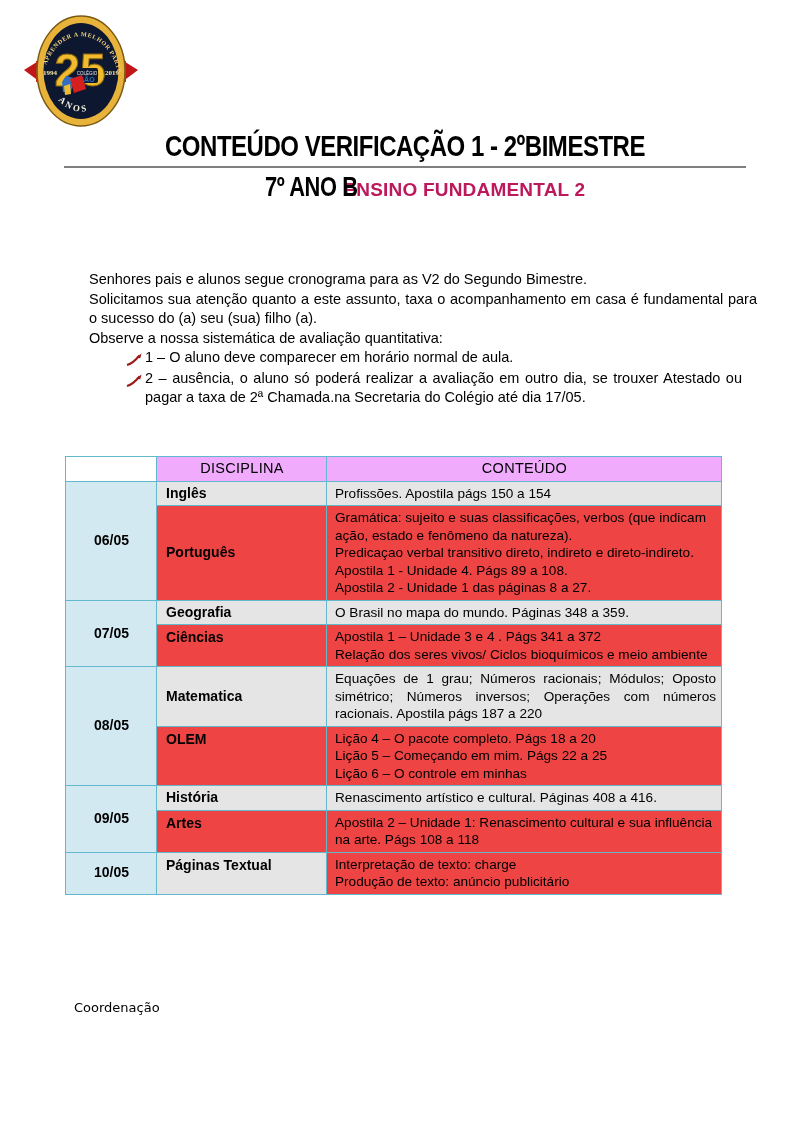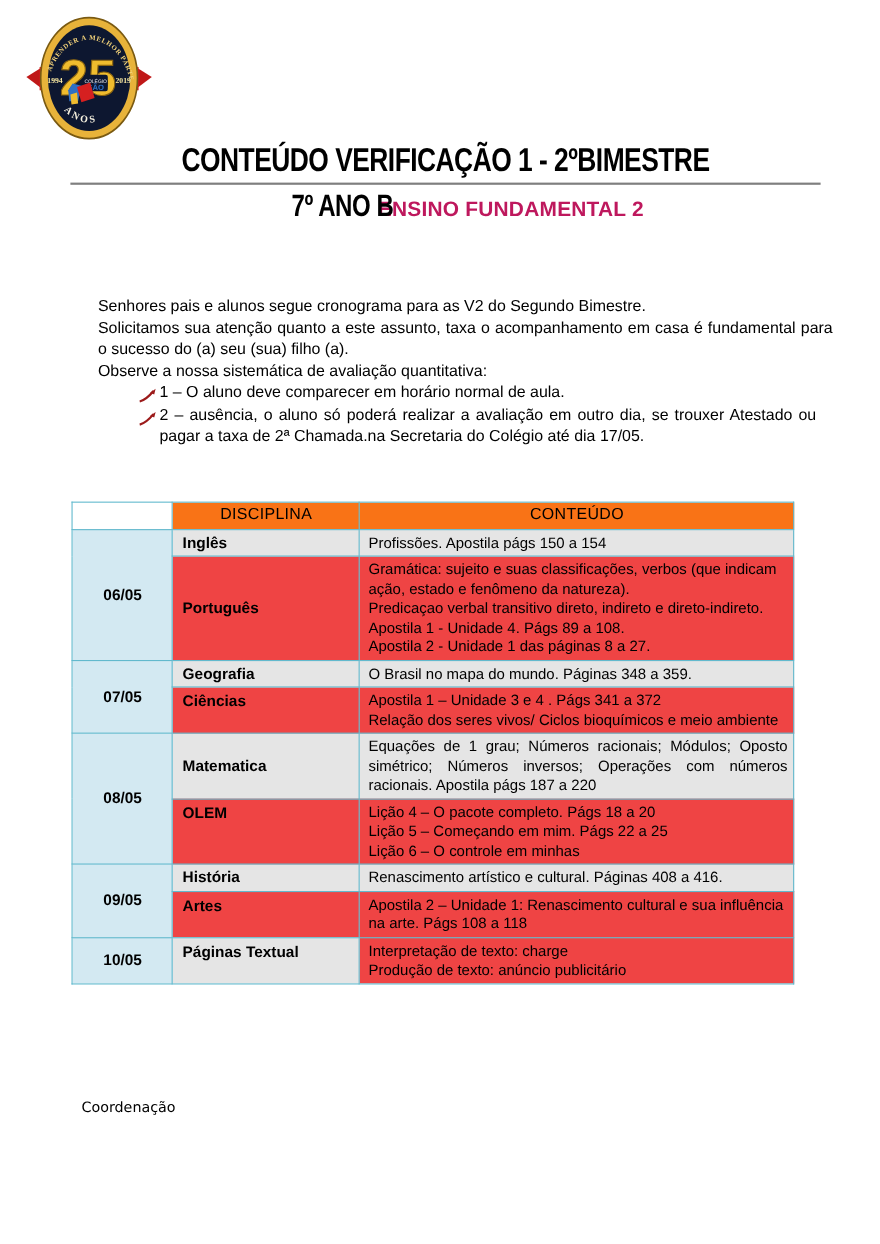--- a/index.html
+++ b/index.html
@@ -163,21 +163,21 @@
     line-height: 17.5px;
     color: #000;
     font-weight: normal;
   }
   .hdr-blank {
     background: #ffffff;
     border-bottom-width: 2px;
     border-bottom-color: #3d9cb5;
   }
   .hdr-cell {
-    background: #f97316;
+    background: #f0abfc;
     text-align: center;
     font-weight: bold;
     font-size: 14.5px;
     letter-spacing: 0.3px;
     padding: 4px 4px;
     border-bottom-width: 2px;
     border-bottom-color: #3d9cb5;
   }
   td.date-cell {
     background: #d3e9f2;

